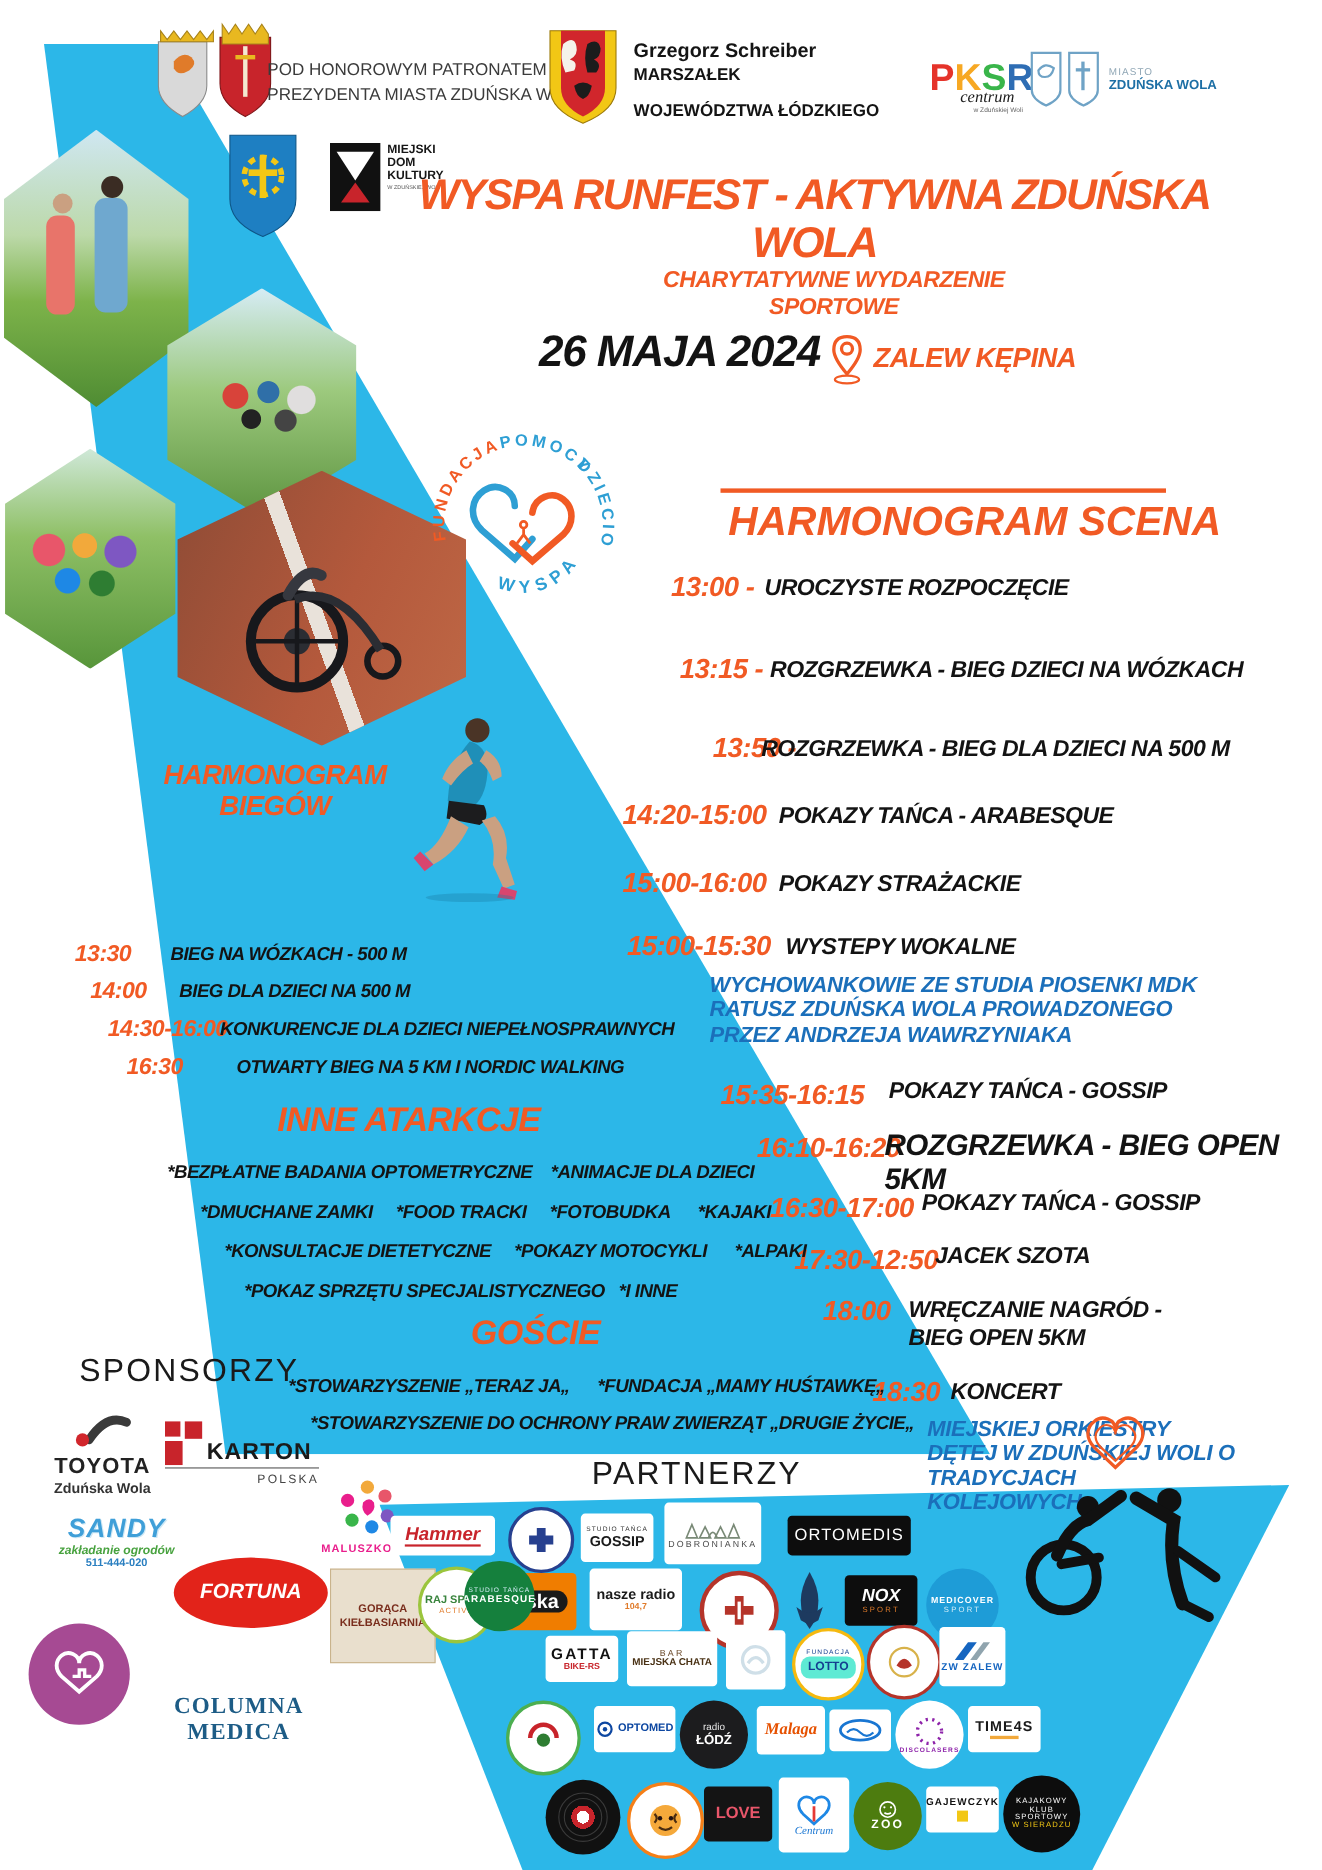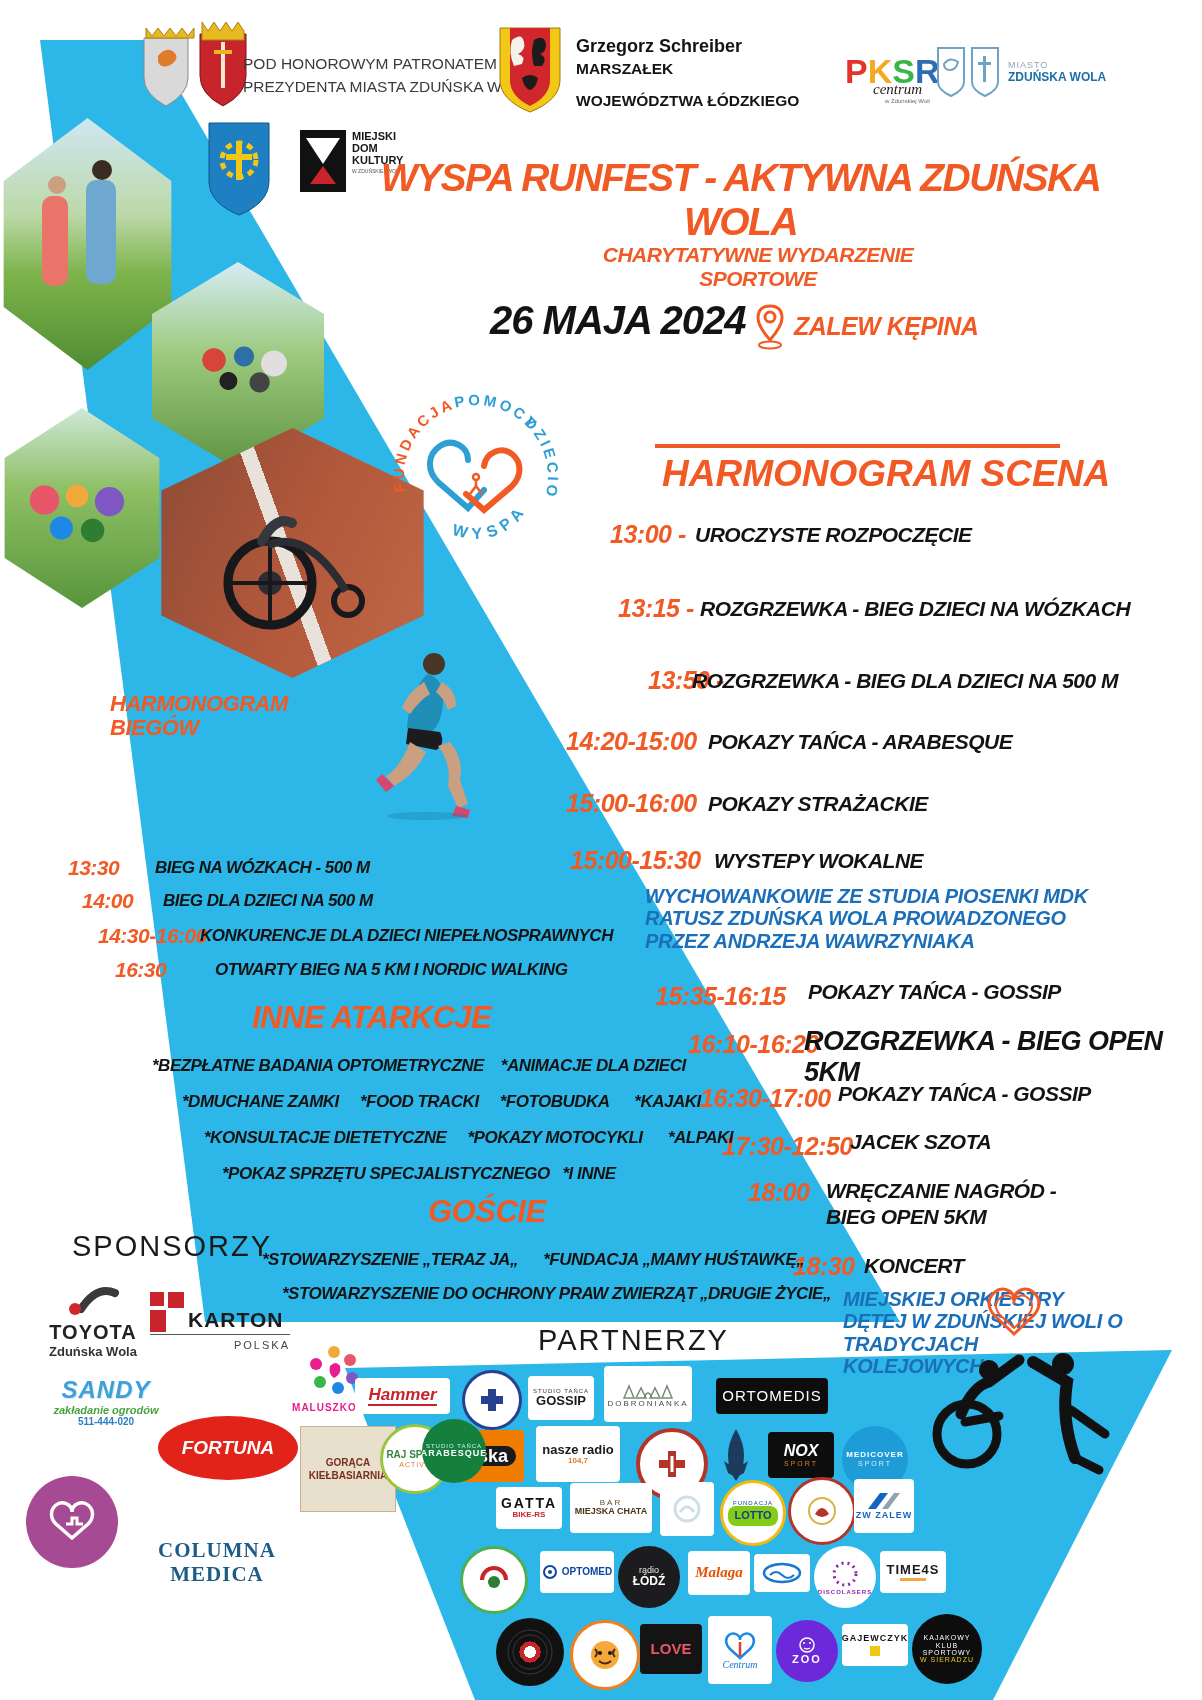--- a/index.html
+++ b/index.html
@@ -204,21 +204,21 @@
   <div class="abs it ink" style="left:850px;top:1130px;font-size:21px">JACEK SZOTA</div>
 
   <div class="abs time" style="left:748px;top:1178px;font-size:25px">18:00</div>
   <div class="abs it ink pre" style="left:826px;top:1178px;font-size:21px;line-height:1.25">WRĘCZANIE NAGRÓD -
 BIEG OPEN 5KM</div>
 
   <div class="abs time" style="left:793px;top:1252px;font-size:25px">18:30</div>
   <div class="abs it ink" style="left:864px;top:1254px;font-size:21px">KONCERT</div>
   <div class="abs note" style="left:843px;top:1288px;width:280px;font-size:20px">MIEJSKIEJ ORKIESTRY DĘTEJ W ZDUŃSKIEJ WOLI O TRADYCJACH KOLEJOWYCH</div>
 
-  <div class="abs it or pre" style="left:110px;top:692px;width:280px;font-size:22px;line-height:1.1;z-index:3">HARMONOGRAM
+  <div class="abs it or pre" style="left:110px;top:692px;width:280px;text-align:center;font-size:25px;line-height:1.1;z-index:3">HARMONOGRAM
 BIEGÓW</div>
 
   <div class="abs time" style="left:68px;top:856px;font-size:21px;z-index:3">13:30</div>
   <div class="abs it ink" style="left:155px;top:858px;font-size:17px;z-index:3">BIEG NA WÓZKACH - 500 M</div>
   <div class="abs time" style="left:82px;top:889px;font-size:21px;z-index:3">14:00</div>
   <div class="abs it ink" style="left:163px;top:891px;font-size:17px;z-index:3">BIEG DLA DZIECI NA 500 M</div>
   <div class="abs time" style="left:98px;top:924px;font-size:21px;z-index:3">14:30-16:00</div>
   <div class="abs it ink" style="left:200px;top:926px;font-size:17px;z-index:3">KONKURENCJE DLA DZIECI NIEPEŁNOSPRAWNYCH</div>
   <div class="abs time" style="left:115px;top:958px;font-size:21px;z-index:3">16:30</div>
   <div class="abs it ink" style="left:215px;top:960px;font-size:17px;z-index:3">OTWARTY BIEG NA 5 KM I NORDIC WALKING</div>
@@ -365,21 +365,21 @@
     <span style="font-size:9px;font-weight:800;color:#4a3215">MIEJSKA CHATA</span>
   </div>
   <div class="tile" style="left:660px;top:1482px;width:54px;height:54px">
     <svg width="30" height="30" viewBox="0 0 30 30">
         <circle cx="15" cy="15" r="12" fill="none" stroke="#cfdfe8" stroke-width="3"></circle>
         <path d="M8 18 q7 -10 14 0" fill="none" stroke="#cfdfe8" stroke-width="3"></path>
       </svg>
   </div>
   <div class="tile circ" style="left:720px;top:1480px;width:60px;height:60px;border:3px solid #f5b90f">
     <span style="font-size:6px;color:#143f90;letter-spacing:1px">FUNDACJA</span>
-    <span style="font-size:11px;font-weight:800;color:#143f90;background:#84cc16;padding:4px 6px;border-radius:8px">LOTTO</span>
+    <span style="font-size:11px;font-weight:800;color:#143f90;background:#5eead4;padding:4px 6px;border-radius:8px">LOTTO</span>
   </div>
   <div class="tile circ" style="left:788px;top:1477px;width:62px;height:62px;border:3px solid #b5342a">
     <svg width="34" height="34" viewBox="0 0 34 34">
         <circle cx="17" cy="17" r="13" fill="none" stroke="#d8b24a" stroke-width="2"></circle>
         <path d="M10 20 q7 -12 14 0 q-7 6 -14 0" fill="#b5342a"></path>
       </svg>
   </div>
   <div class="tile" style="left:854px;top:1479px;width:60px;height:54px">
     <svg width="36" height="20" viewBox="0 0 36 20">
         <path d="M2 18 L14 2 h8 L10 18 z" fill="#1565c0"></path>
@@ -444,21 +444,21 @@
       <span style="color:#e8566a">LOVE</span>
     </span>
   </div>
   <div class="tile" style="left:708px;top:1616px;width:64px;height:68px">
     <svg width="34" height="30" viewBox="0 0 34 30">
         <path d="M17 10 C17 4 10 2 6 5 C2 8 2 14 7 19 L17 28 L27 19 C32 14 32 8 28 5 C24 2 17 4 17 10 Z" fill="none" stroke="#1e88e5" stroke-width="2.5"></path>
         <path d="M17 12 L17 26" stroke="#e53935" stroke-width="2.5"></path>
       </svg>
     <span class="serif" style="font-style:italic;font-size:10px;color:#1976d2">Centrum</span>
   </div>
-  <div class="tile circ" style="left:776px;top:1620px;width:62px;height:62px;background:#6d28d9">
+  <div class="tile circ" style="left:776px;top:1620px;width:62px;height:62px;background:#4d7c0f">
     <svg width="22" height="18" viewBox="0 0 22 18">
         <circle cx="11" cy="9" r="7" fill="none" stroke="#fff" stroke-width="1.5"></circle>
         <circle cx="8" cy="7" r="1" fill="#fff"></circle>
         <circle cx="14" cy="7" r="1" fill="#fff"></circle>
         <path d="M8 12 q3 2 6 0" fill="none" stroke="#fff" stroke-width="1.5"></path>
       </svg>
     <span style="color:#fff;font-size:11px;font-weight:800;letter-spacing:2px">ZOO</span>
   </div>
   <div class="tile" style="left:842px;top:1624px;width:66px;height:42px">
     <span style="font-size:9px;font-weight:800;color:#111;letter-spacing:1px">GAJEWCZYK</span>

